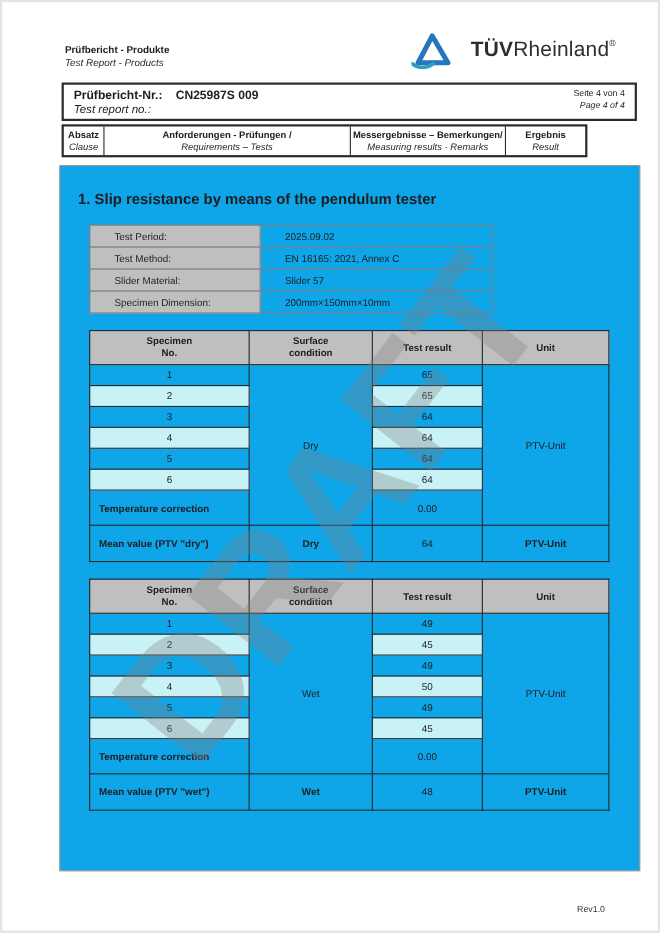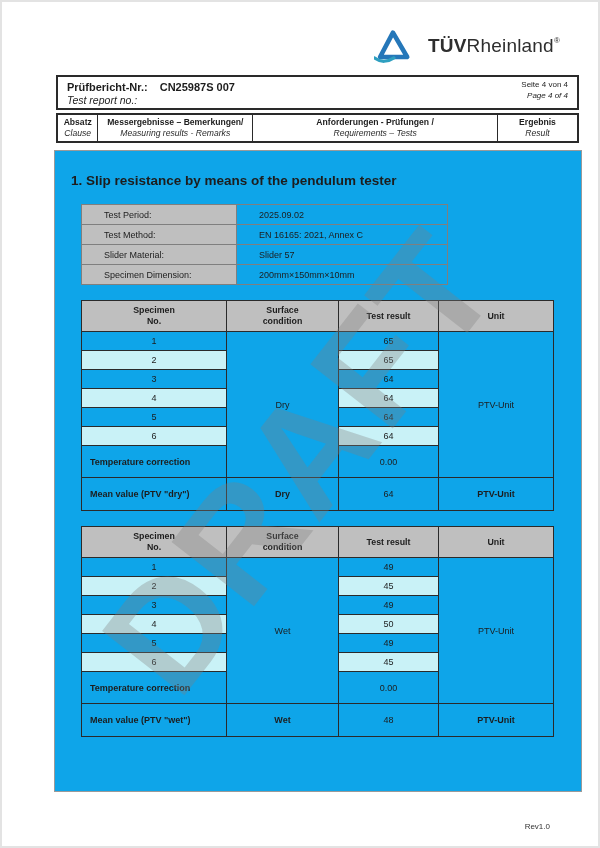--- a/index.html
+++ b/index.html
@@ -26,21 +26,21 @@
     display:flex;justify-content:space-between;padding:2px 9px 2px 9px;
   }
   .report-box .l1{font-size:11px;font-weight:bold;margin-top:2px;}
   .report-box .l1 .num{margin-left:12px;}
   .report-box .l2{font-size:10.5px;font-style:italic;margin-top:1px;}
   .report-box .right{text-align:right;font-size:8px;line-height:1.35;margin-top:1px;}
   .report-box .right .i{font-style:italic;}
 
   
   .cols-header{
-    position:absolute;left:54px;top:111px;width:523px;height:30px;
+    position:absolute;left:54px;top:111px;width:478px;height:30px;
     border:2px solid #2a2a2a;box-sizing:border-box;display:flex;
   }
   .cols-header .col{
     display:flex;flex-direction:column;justify-content:center;text-align:center;
     font-size:8.6px;line-height:1.25;box-sizing:border-box;
   }
   .cols-header .col+.col{border-left:1.5px solid #2a2a2a;}
   .cols-header .de{font-weight:bold;}
   .cols-header .en{font-style:italic;color:#2a2a2a;}
   .w1{width:7.6%;}.w2{width:47.2%;}.w3{width:29.8%;}.w4{width:15.4%;}
@@ -78,52 +78,56 @@
     font-size:152px;font-weight:bold;letter-spacing:3px;
     color:rgba(128,128,128,0.33);white-space:nowrap;
     pointer-events:none;z-index:6;
   }
 </style>
 </head>
 <body>
 
 <div class="page">
 
+  <div class="doc-type">
+    <div class="b">Prüfbericht - Produkte</div>
+    <div class="i">Test Report - Products</div>
+  </div>
 
   <div class="logo">
     <svg width="37" height="34" viewBox="0 0 40 37">
       <path d="M20.5 4 L36 30.5 L6.5 30.5 Z" fill="none" stroke="#2577b9" stroke-width="5" stroke-linejoin="round"></path>
       <path d="M0.5 31.5 C 7 36.5, 15 36, 21.5 31.5" fill="none" stroke="#2e9fc0" stroke-width="3.6" stroke-linecap="round"></path>
     </svg>
     <span class="brand"><b>TÜV</b><span>Rheinland</span><sup>®</sup></span>
   </div>
 
   <div class="report-box">
     <div class="left">
-      <div class="l1"><span>Prüfbericht-Nr.:</span><span class="num">CN25987S 007</span></div>
+      <div class="l1"><span>Prüfbericht-Nr.:</span><span class="num">CN25987S 009</span></div>
       <div class="l2">Test report no.:</div>
     </div>
     <div class="right">
       <div>Seite 4 von 4</div>
       <div class="i">Page 4 of 4</div>
     </div>
   </div>
 
   <div class="cols-header">
     <div class="col w1">
       <span class="de">Absatz</span>
       <span class="en">Clause</span>
     </div>
+    <div class="col w2">
+      <span class="de">Anforderungen - Prüfungen /</span>
+      <span class="en">Requirements – Tests</span>
+    </div>
     <div class="col w3">
       <span class="de">Messergebnisse – Bemerkungen/</span>
       <span class="en">Measuring results - Remarks</span>
-    </div>
-    <div class="col w2">
-      <span class="de">Anforderungen - Prüfungen /</span>
-      <span class="en">Requirements – Tests</span>
     </div>
     <div class="col w4">
       <span class="de">Ergebnis</span>
       <span class="en">Result</span>
     </div>
   </div>
 
   <div class="content-box">
     <div class="section-title">1. Slip resistance by means of the pendulum tester</div>
 

